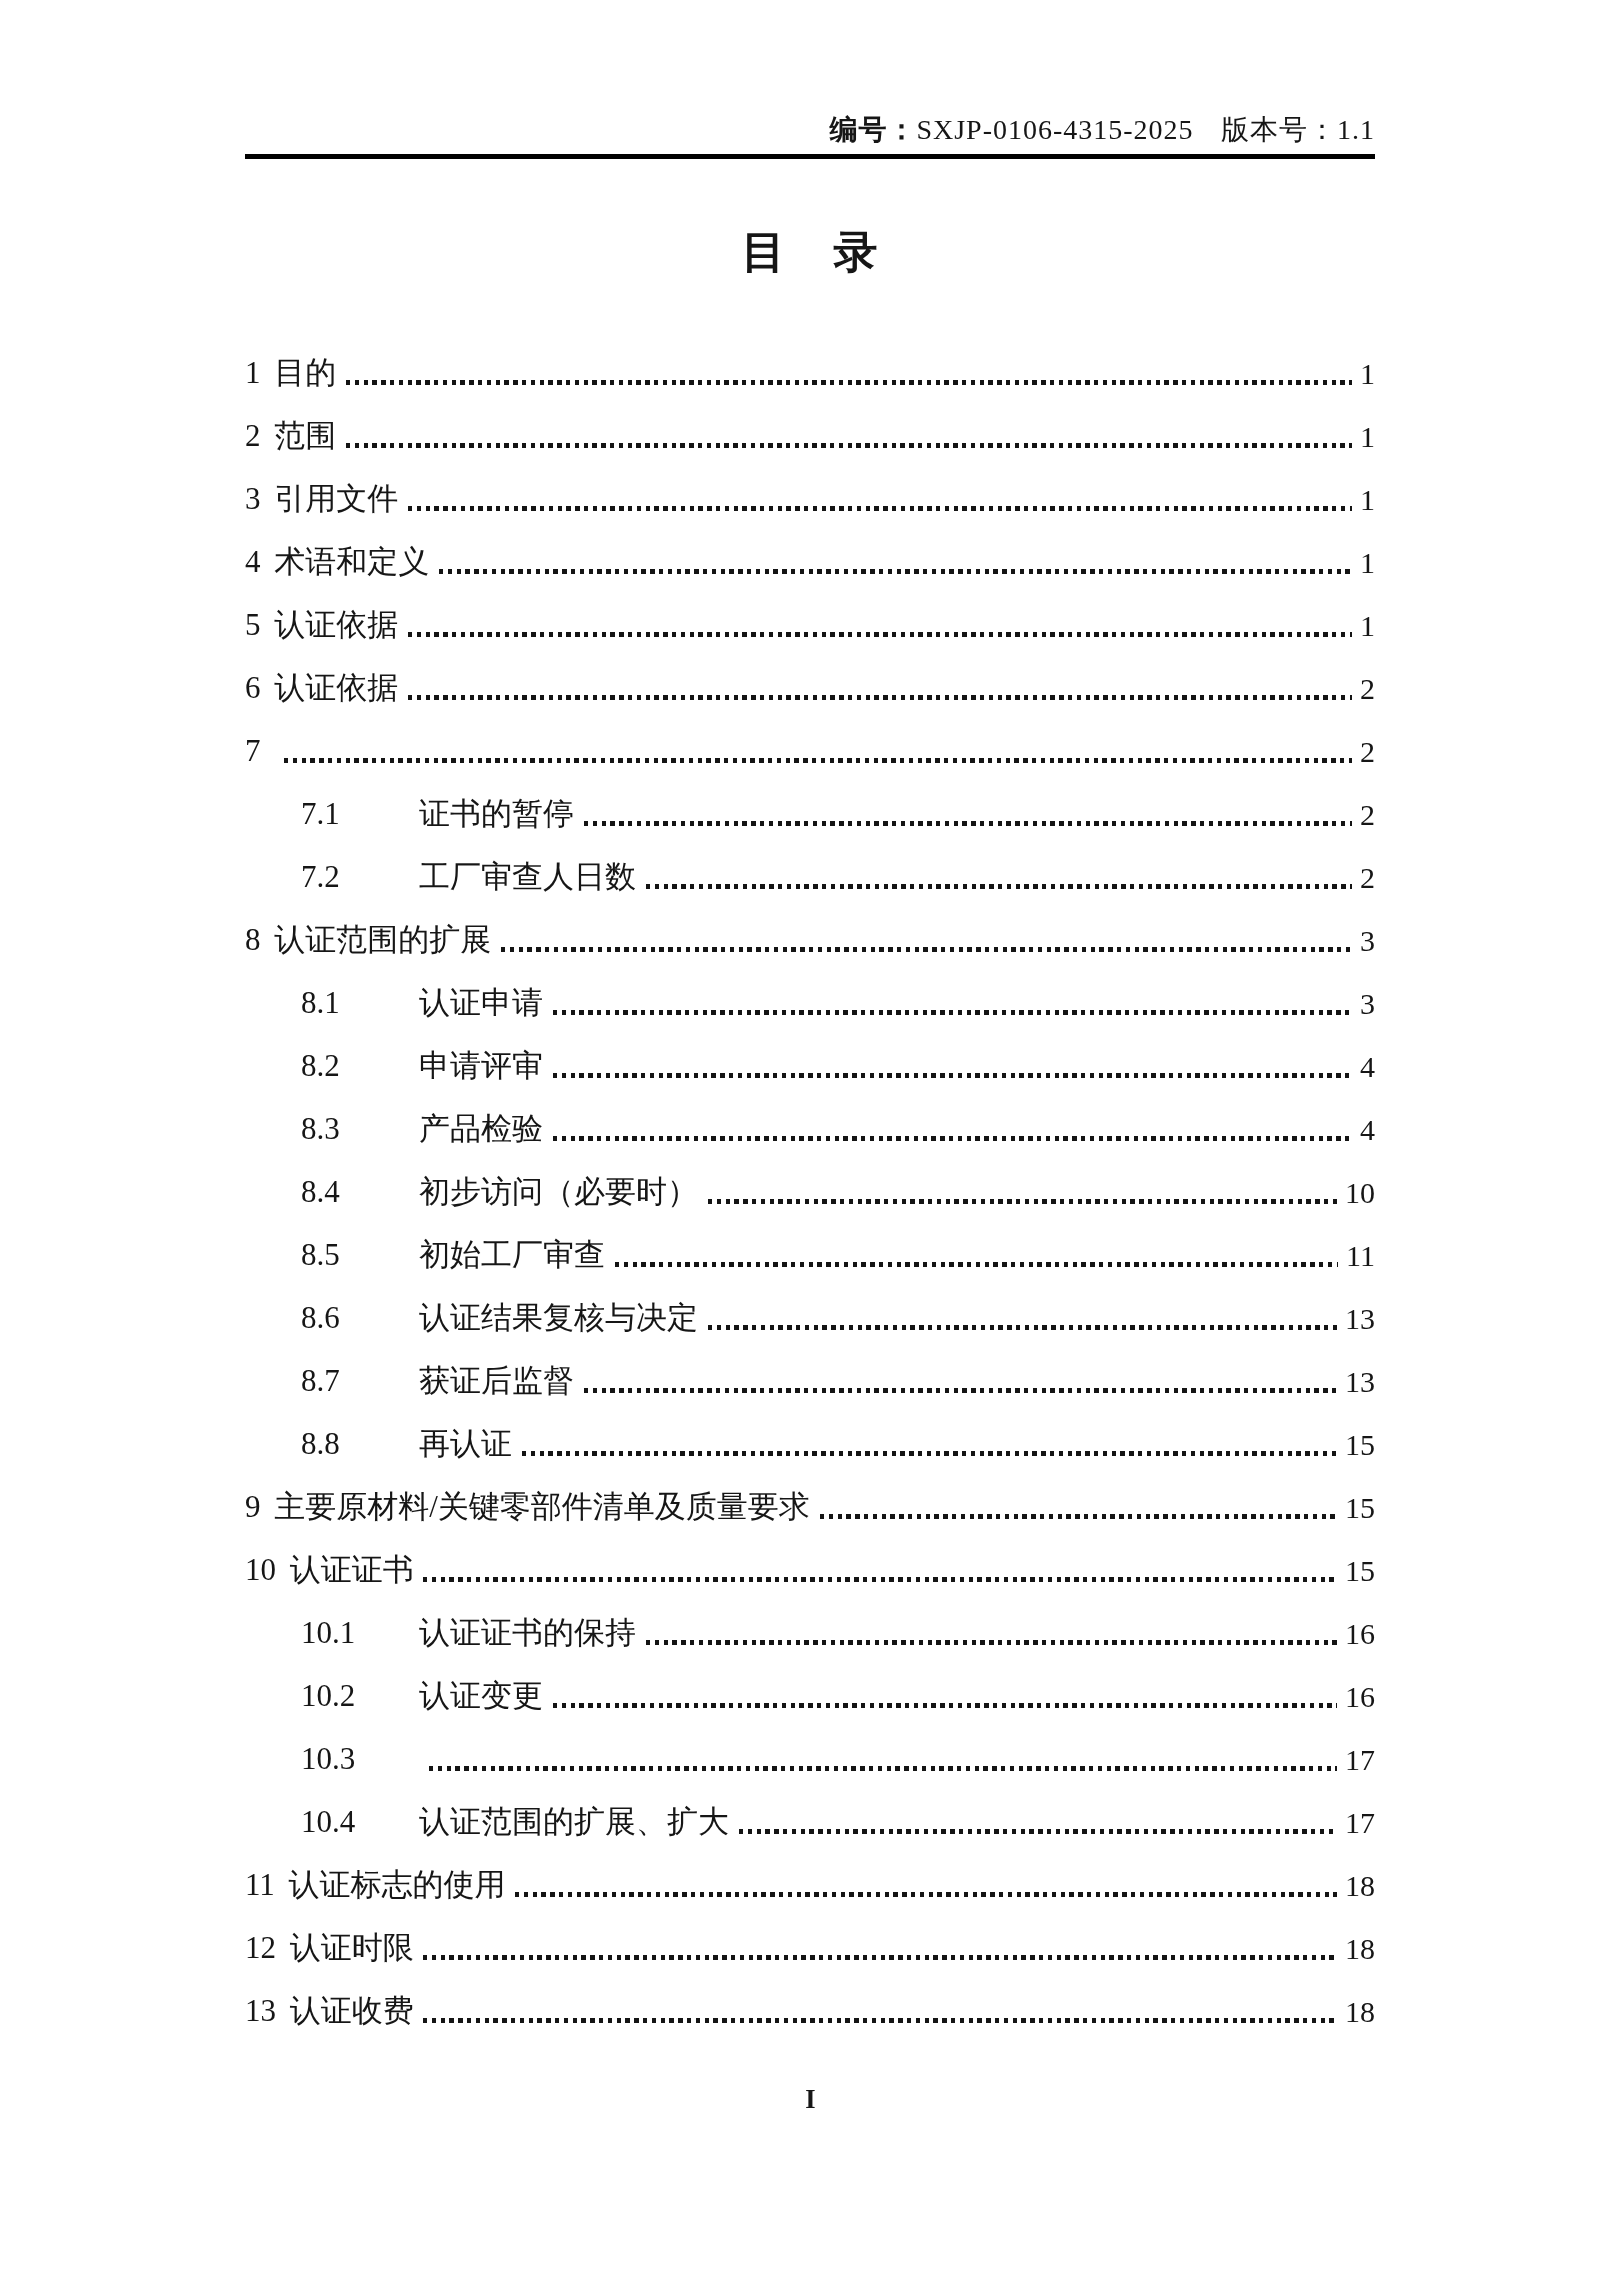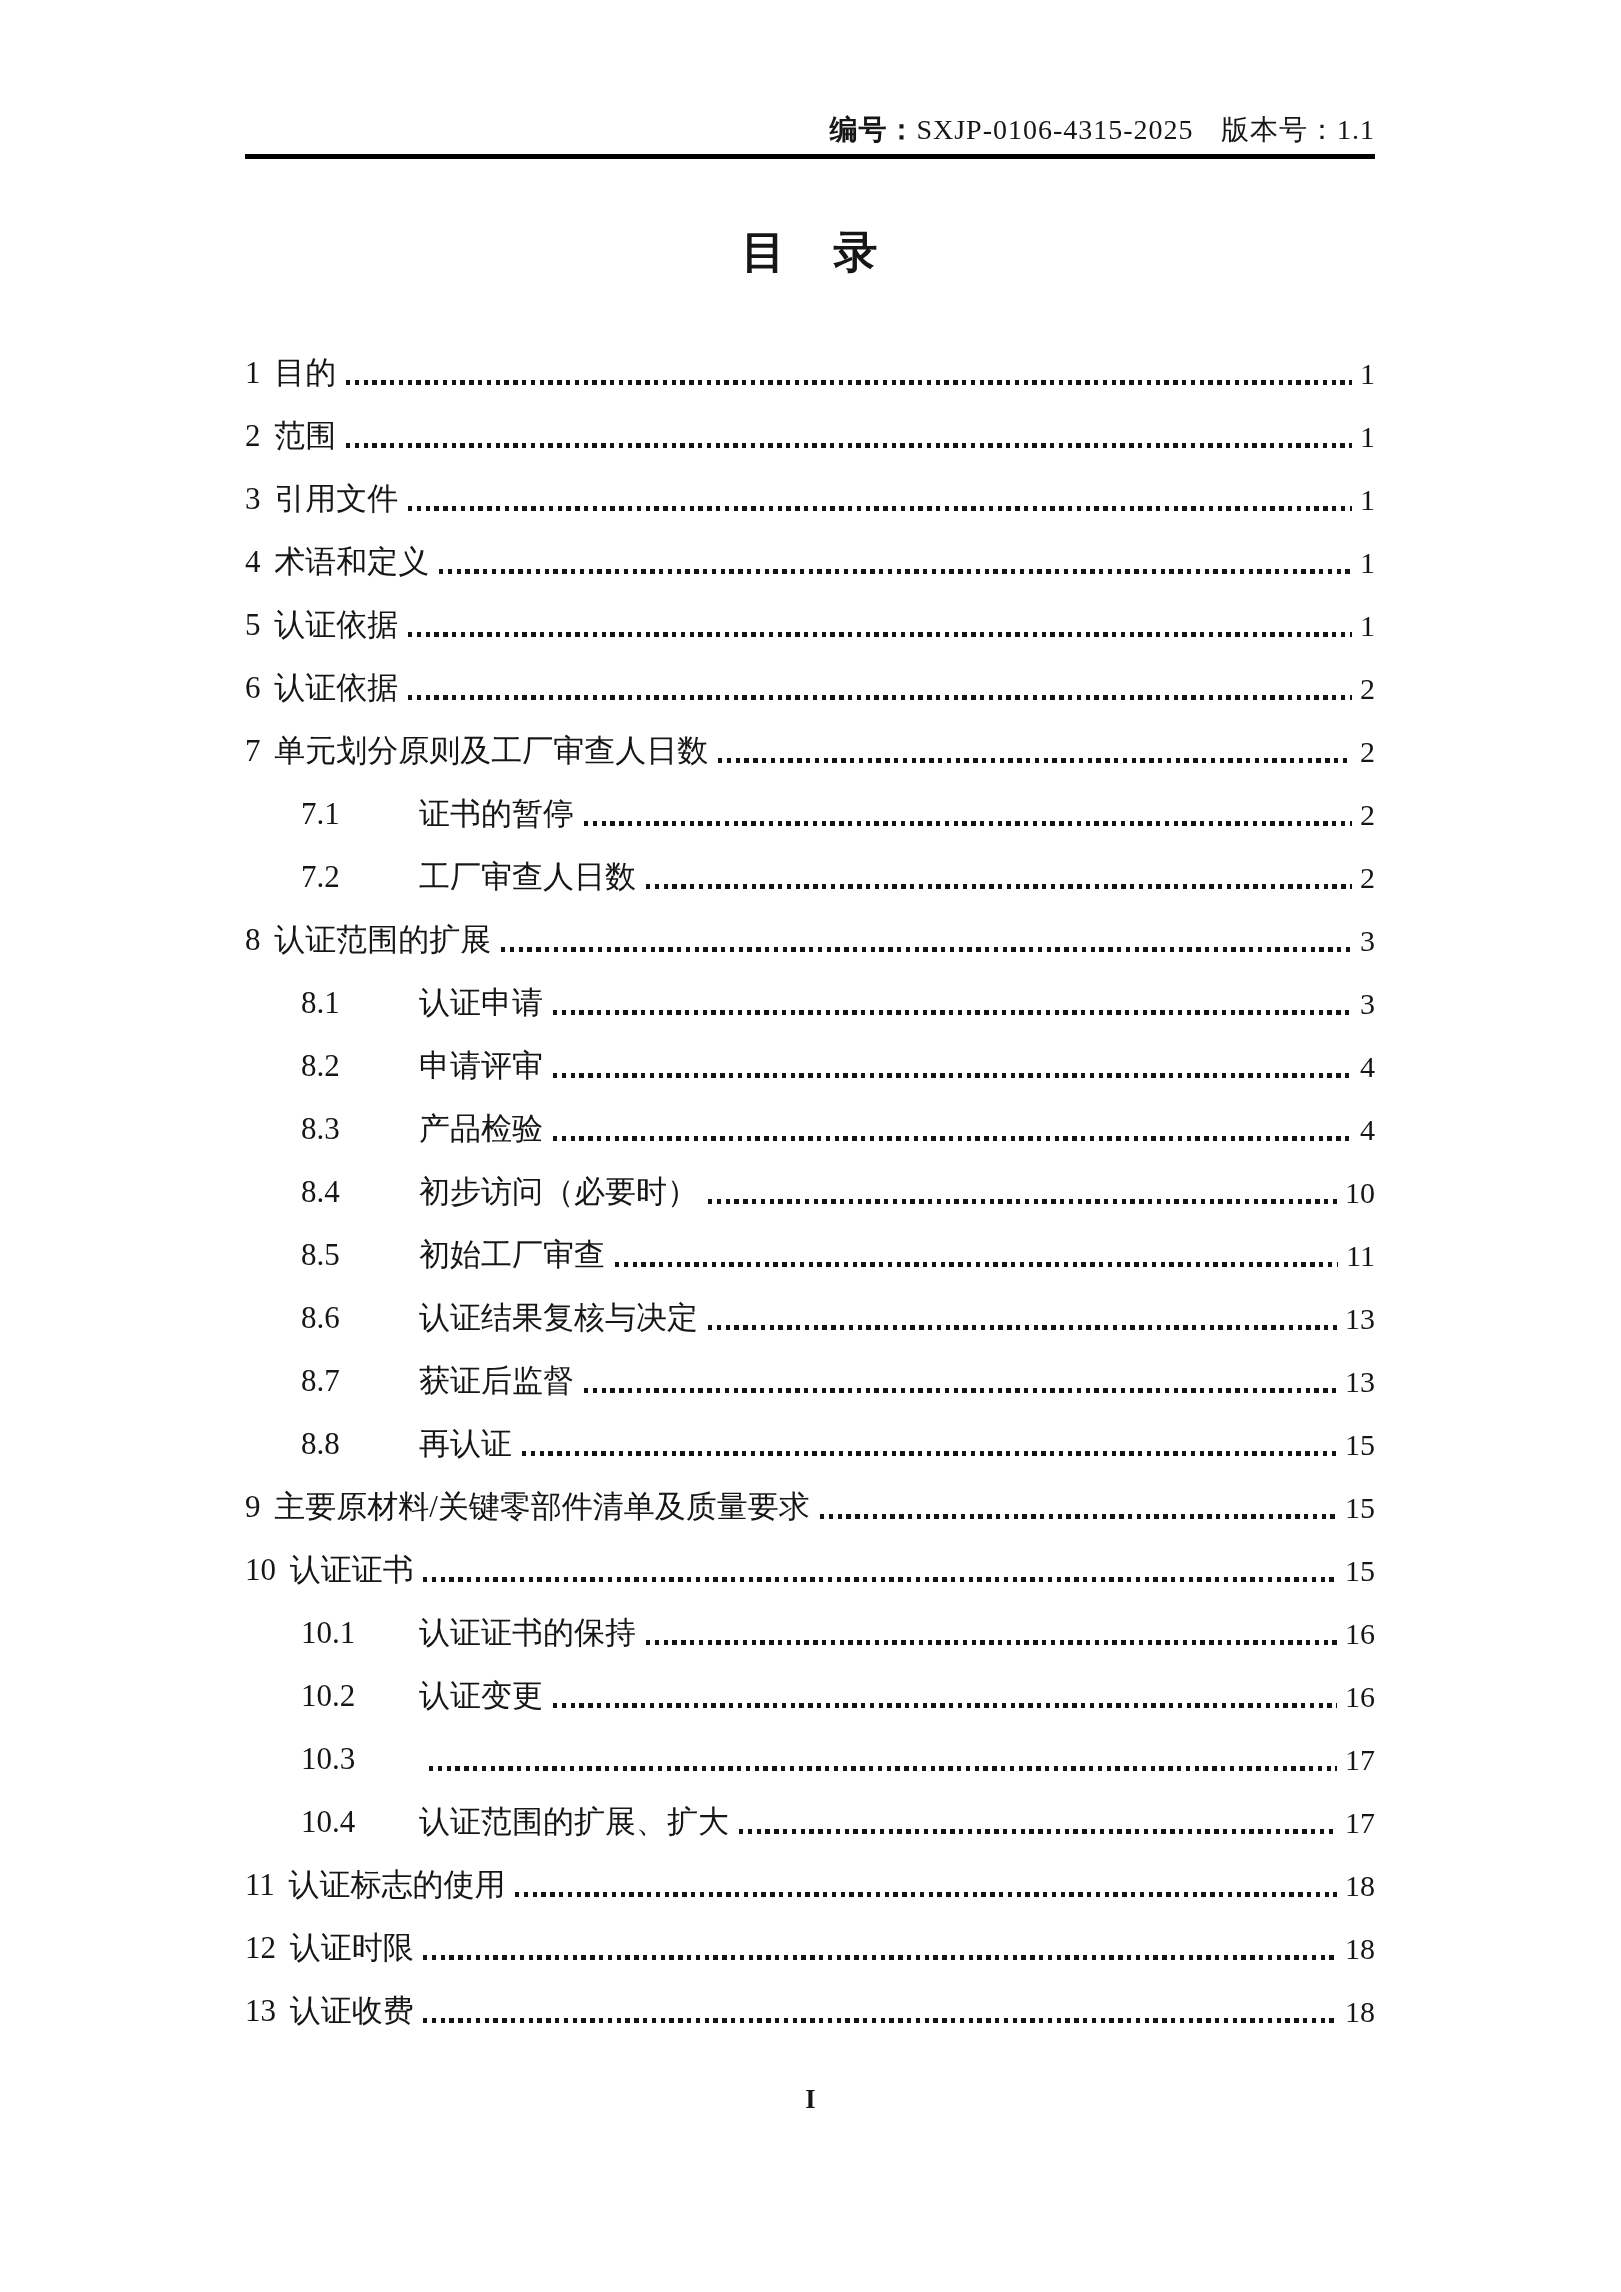--- a/index.html
+++ b/index.html
@@ -136,21 +136,20 @@
       <span class="page">1</span>
     </div>
     <div class="toc-row">
       <span class="num">6</span>
       <span class="lab">认证依据</span>
       <span class="leader"></span>
       <span class="page">2</span>
     </div>
     <div class="toc-row">
       <span class="num">7</span>
-      <span class="lab">单元划分原则及工厂审查人日数</span>
       <span class="leader"></span>
       <span class="page">2</span>
     </div>
     <div class="toc-row lvl2">
       <span class="num">7.1</span>
       <span class="lab">证书的暂停</span>
       <span class="leader"></span>
       <span class="page">2</span>
     </div>
     <div class="toc-row lvl2">

